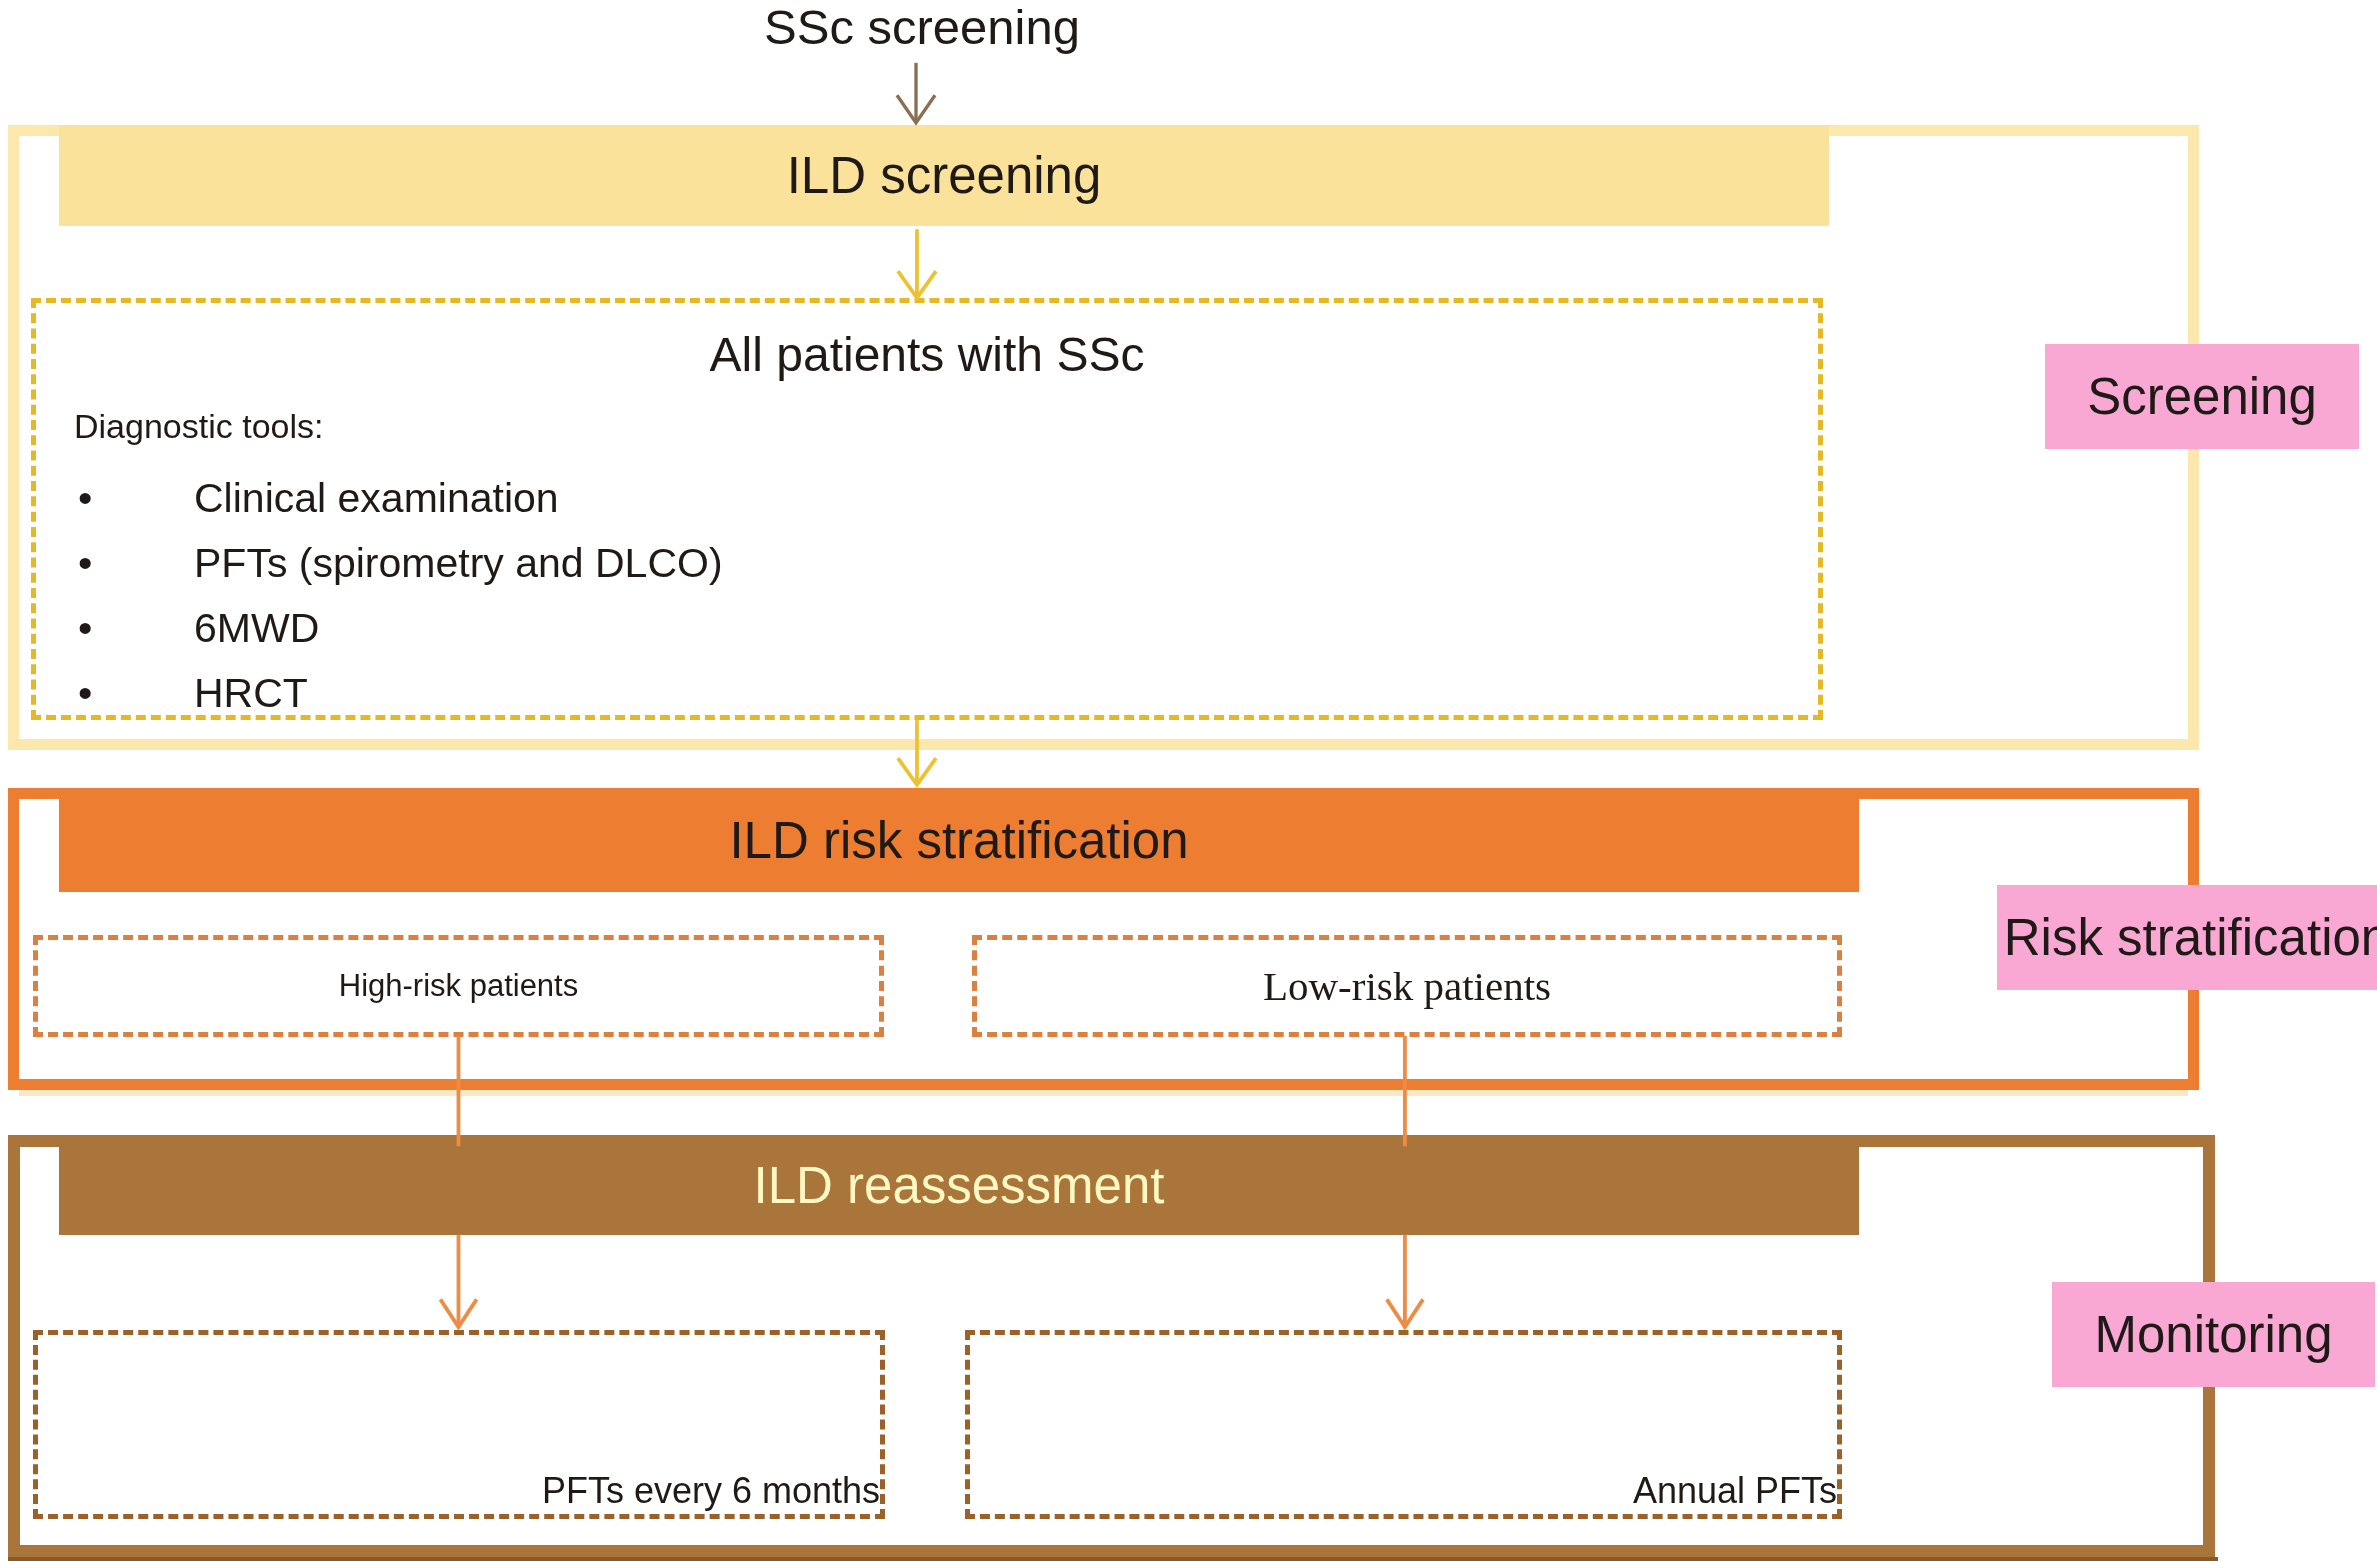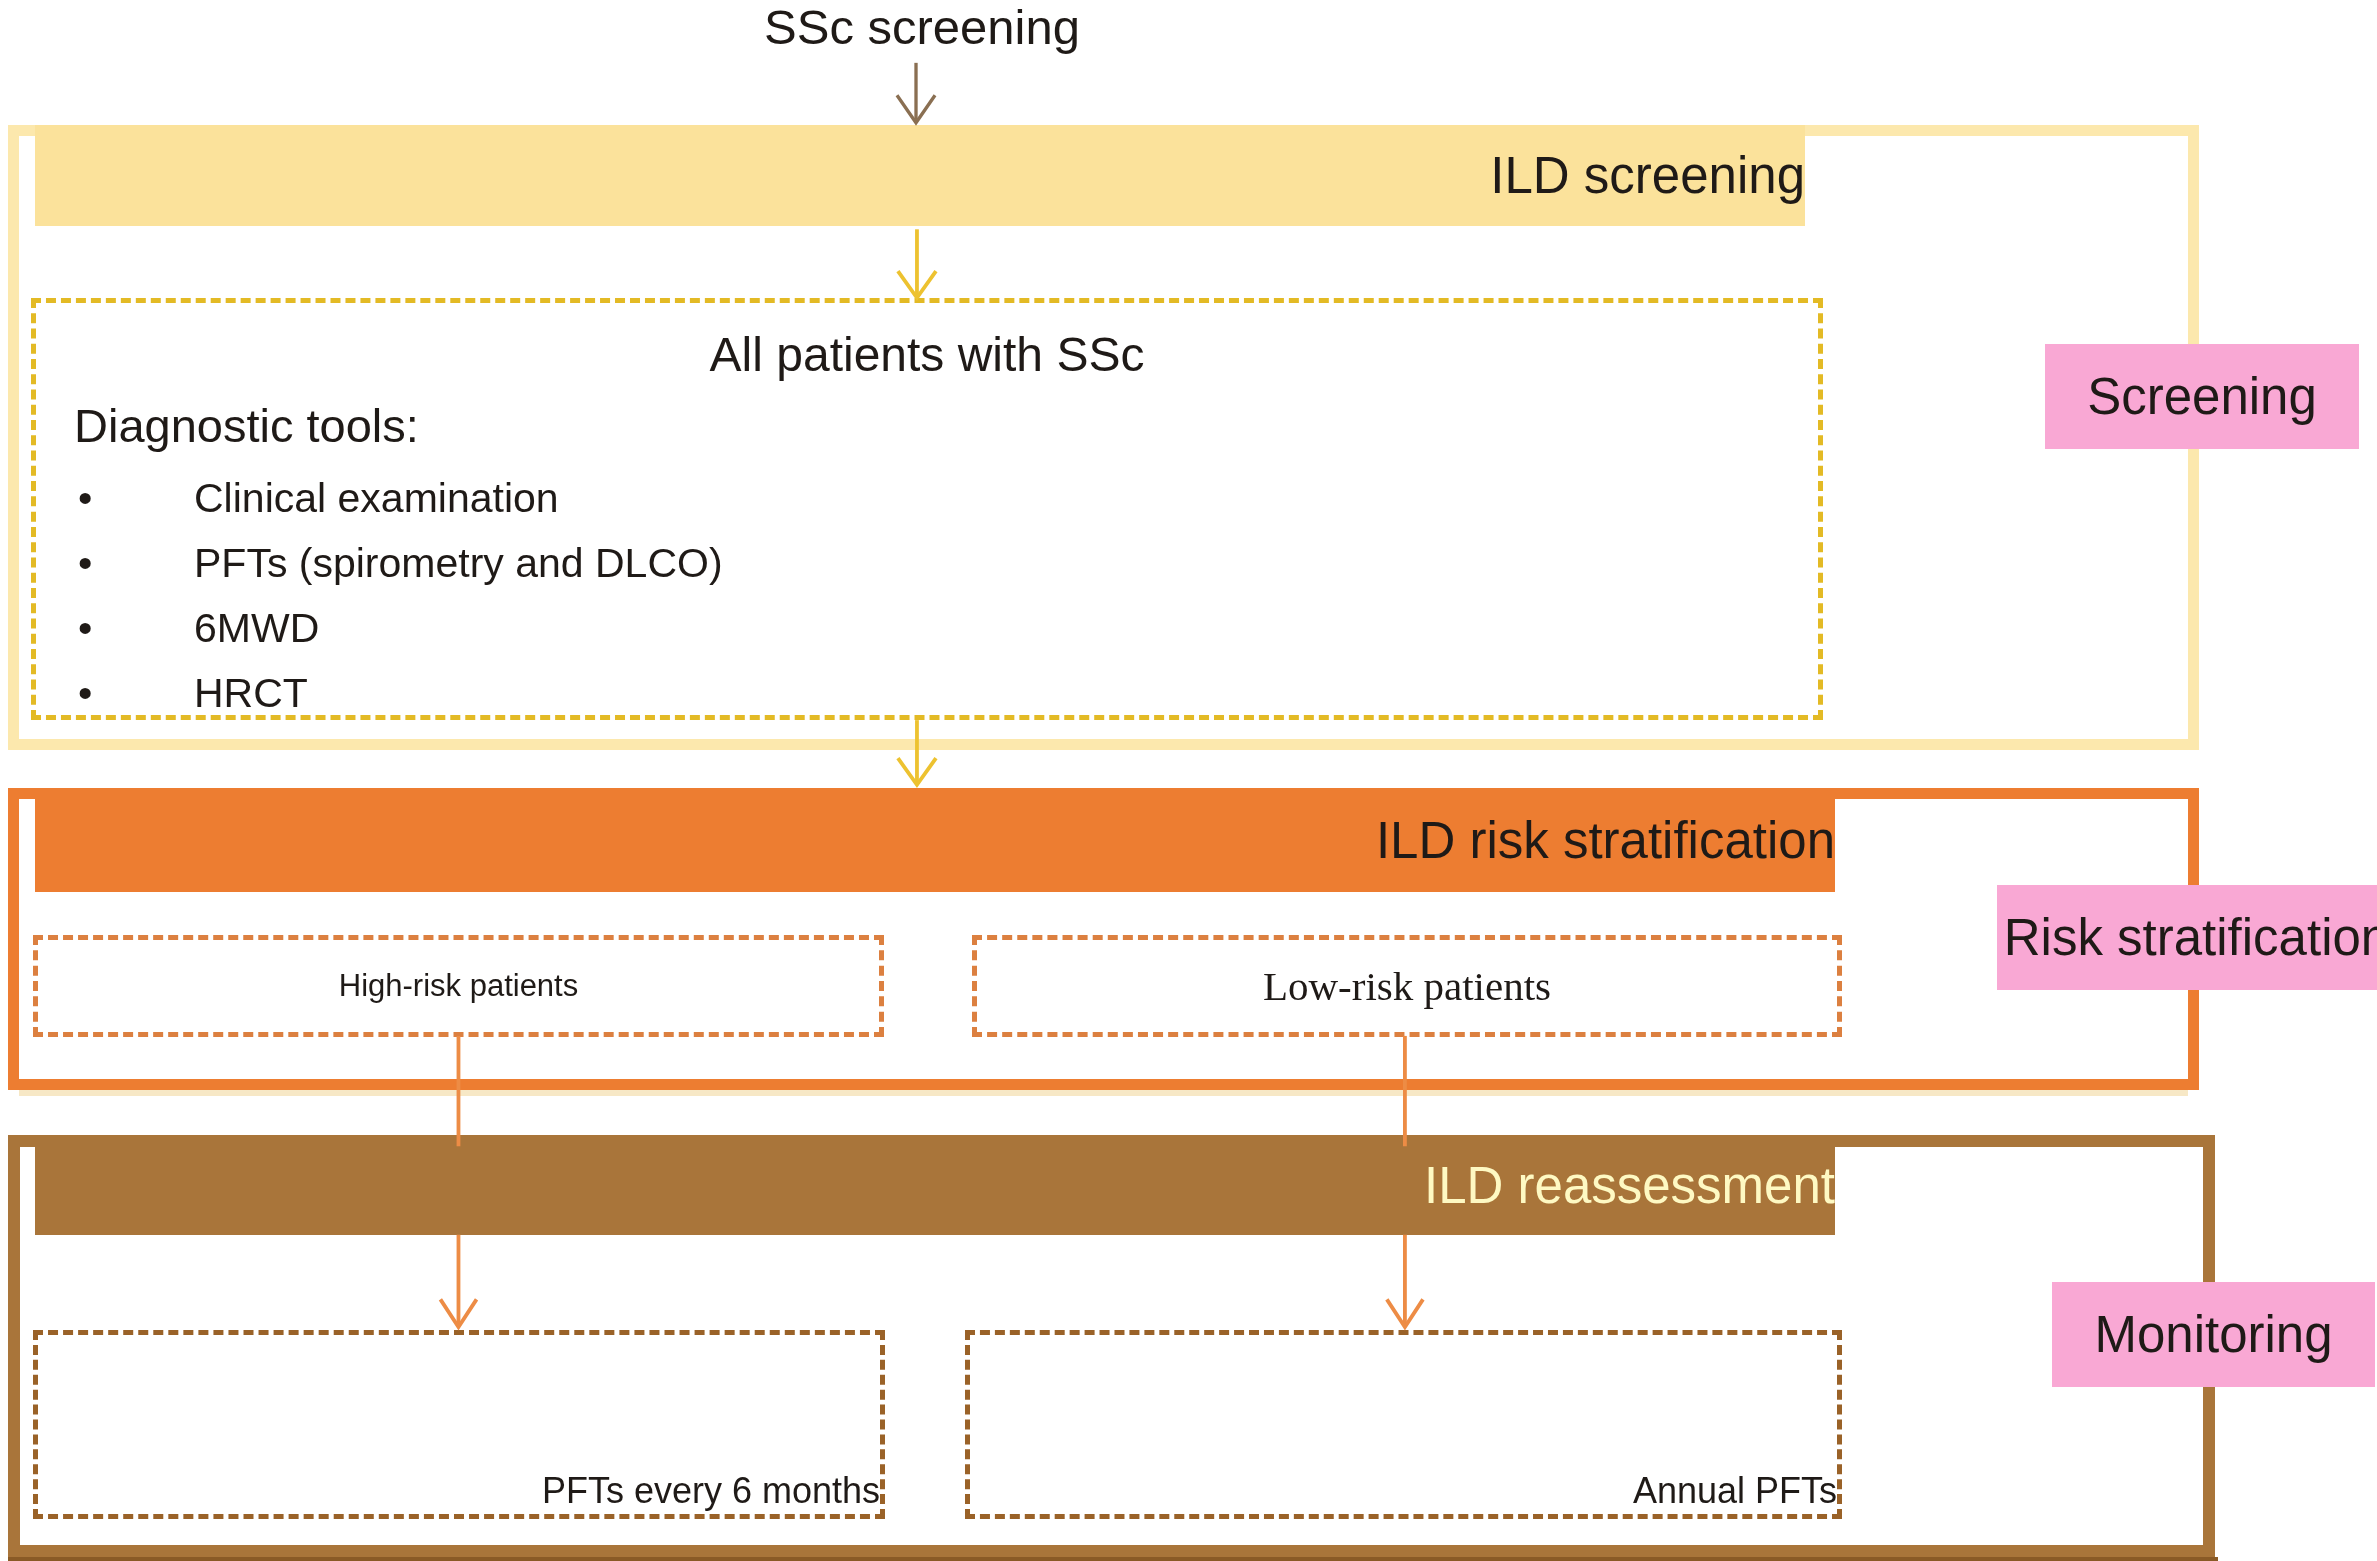--- a/index.html
+++ b/index.html
@@ -17,43 +17,43 @@
   .sec-screening{left:7.6px;top:125px;width:2191px;height:625px;
     border:11.4px solid #fce8ad;}
   .sec-risk{left:7.6px;top:788px;width:2191px;height:302px;
     border:11.4px solid #ed7d31;}
   .sec-monitor{left:7.6px;top:1135px;width:2207px;height:422px;
     border:12.4px solid #a9753a;}
   .risk-underline{left:19px;top:1090px;width:2169px;height:5.7px;background:#f7e8c6;}
   .monitor-shadow{left:7.6px;top:1557px;width:2210px;height:5.7px;background:#8a5a26;}
 
   
-  .bar{display:flex;align-items:center;justify-content:flex-end;
-    font-size:51px;}
+  .bar{display:flex;align-items:center;justify-content:center;
+    font-size:51px;margin-left:24px;}
   .bar-screening{left:35px;top:125px;width:1770px;height:101px;background:#fbe29b;}
   .bar-risk{left:35px;top:788px;width:1800px;height:104px;background:#ed7d31;}
   .bar-monitor{left:35px;top:1135px;width:1800px;height:100px;background:#a9753a;color:#fef9c3;}
 
   
   .dash-screening{left:31px;top:298px;width:1792px;height:422px;
     border:5.7px dashed #e3ba25;}
   .dash-high{left:33px;top:935px;width:851px;height:102px;
     border:5.7px dashed #dc8040;display:flex;align-items:center;justify-content:center;
     font-size:31px;}
   .dash-low{left:972px;top:935px;width:870px;height:102px;
     border:5.7px dashed #dc8040;display:flex;align-items:center;justify-content:center;
     font-size:41px;font-family:Liberation Serif, serif;}
   .dash-plan{border:5.7px dashed #9a6228;text-align:right;
     font-size:36px;line-height:60px;padding-top:5.7px;white-space:pre-wrap;}
   .plan-left{left:33px;top:1330px;width:852px;height:189px;}
   .plan-right{left:965px;top:1330px;width:877px;height:189px;}
 
   
   .panel-heading{margin:28.5px 0 0 0;text-align:center;font-size:48px;line-height:46px;}
-  .panel-subheading{margin:25px 0 12px 38px;font-size:47px;line-height:46px;}
+  .panel-subheading{margin:25px 0 12px 38px;font-size:34px;line-height:46px;}
   .panel-list{margin:17px 0 0 0;padding:0;list-style:none;}
   .panel-list li{display:flex;align-items:center;height:65px;padding-left:42px;
     font-size:41px;}
   .bullet-glyph{width:116px;flex:0 0 116px;}
 
   
   .side-label{background:#f9a8d4;text-align:center;font-size:51px;line-height:59px;
     padding:23px 0;z-index:6;}
   .label-screening{left:2045px;top:344px;width:314px;}
   .label-risk{left:1997px;top:885px;width:399px;}

